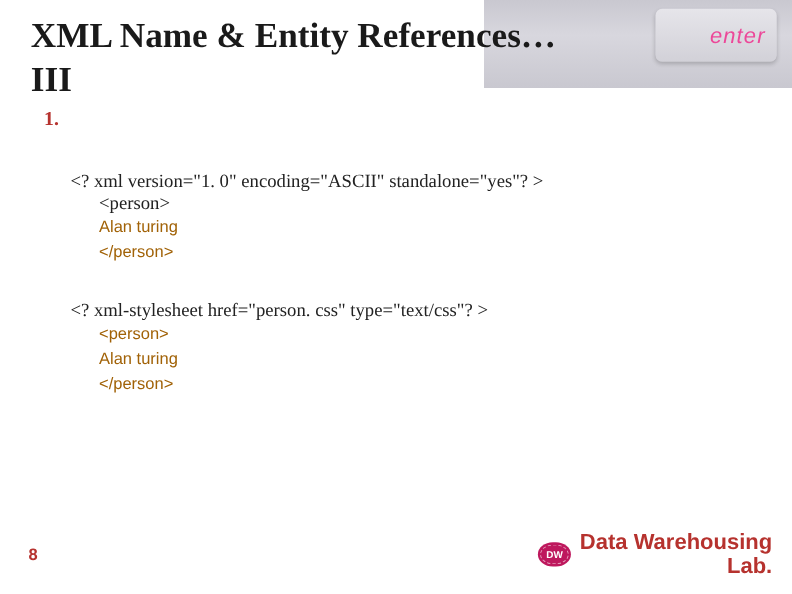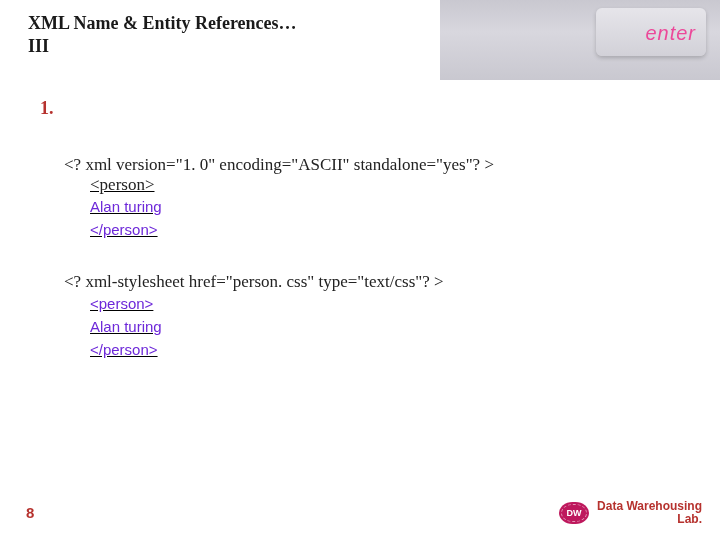--- a/index.html
+++ b/index.html
@@ -43,21 +43,21 @@
     font-family: Arial, sans-serif;
     font-style: italic;
     font-size: 20px;
     color: #ec4899;
     z-index: 2;
     letter-spacing: 1px;
   }
   .title {
     position: relative;
     z-index: 3;
-    font-size: 18px;
+    font-size: 32px;
     font-weight: bold;
     color: #1a1a1a;
     line-height: 1.25;
     font-family: Georgia, serif;
   }
   .content {
     padding: 18px 40px 0 40px;
   }
   .section-head {
     display: flex;
@@ -79,26 +79,25 @@
     margin-left: 24px;
     margin-bottom: 30px;
   }
   .code-line1 {
     font-size: 17px;
     color: #222;
     font-family: Georgia, serif;
   }
   .code-indent {
     margin-left: 26px;
-    text-decoration: underline;
   }
   .code-sub {
     font-family: Arial, sans-serif;
     font-size: 15px;
-    color: #6d28d9;
+    color: #a16207;
     line-height: 1.55;
   }
   .footer {
     position: absolute;
     bottom: 14px;
     left: 0;
     right: 0;
     display: flex;
     align-items: center;
     justify-content: space-between;
@@ -135,21 +134,21 @@
   .dw-logo-text {
     position: relative;
     color: #fff;
     font-family: Arial, sans-serif;
     font-size: 9px;
     font-weight: bold;
     z-index: 2;
   }
   .dw-label {
     font-family: Arial, sans-serif;
-    font-size: 12px;
+    font-size: 20px;
     color: #b6322e;
     font-weight: bold;
     line-height: 1.1;
     text-align: right;
   }
 </style>
 </head>
 <body>
 
 <div class="header">

